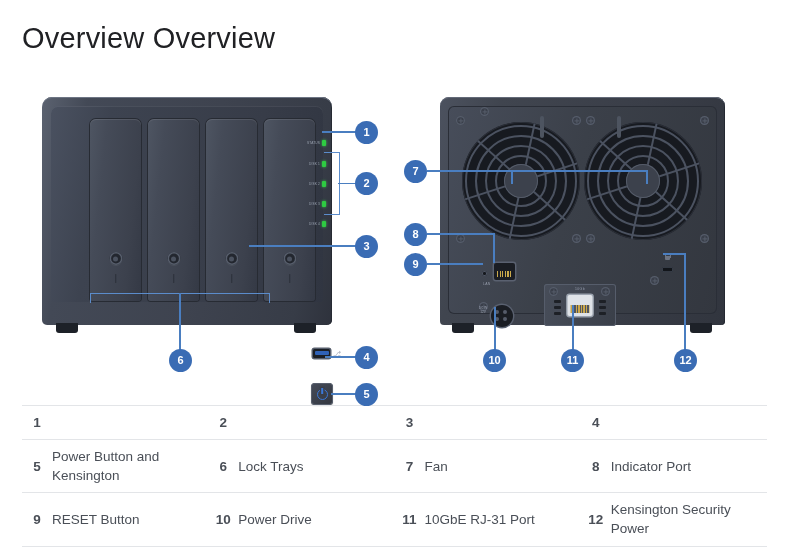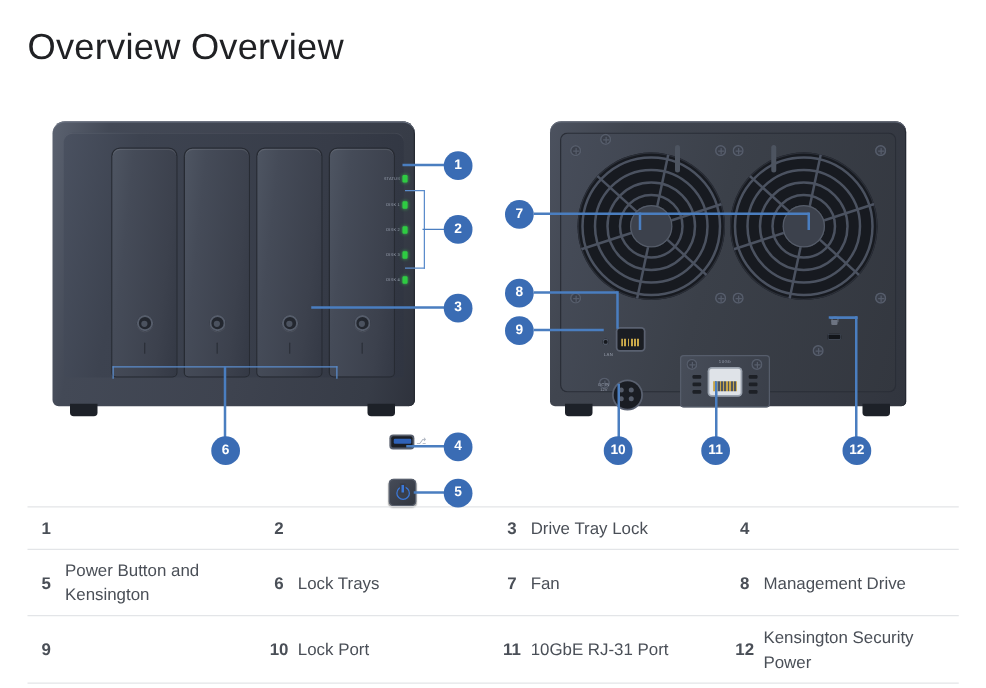--- a/index.html
+++ b/index.html
@@ -508,21 +508,20 @@
 
   <div class="legend-row">
     <div class="legend-cell">
       <span class="legend-num">1</span>
     </div>
     <div class="legend-cell">
       <span class="legend-num">2</span>
     </div>
     <div class="legend-cell">
       <span class="legend-num">3</span>
-      <span class="legend-text">Drive Tray Lock</span>
     </div>
     <div class="legend-cell">
       <span class="legend-num">4</span>
     </div>
   </div>
 
   <div class="legend-row">
     <div class="legend-cell">
       <span class="legend-num">5</span>
       <span class="legend-text">Power Button and Kensington</span>
@@ -530,31 +529,32 @@
     <div class="legend-cell">
       <span class="legend-num">6</span>
       <span class="legend-text">Lock Trays</span>
     </div>
     <div class="legend-cell">
       <span class="legend-num">7</span>
       <span class="legend-text">Fan</span>
     </div>
     <div class="legend-cell">
       <span class="legend-num">8</span>
-      <span class="legend-text">Management Drive</span>
+      <span class="legend-text">Indicator Port</span>
     </div>
   </div>
 
   <div class="legend-row last">
     <div class="legend-cell">
       <span class="legend-num">9</span>
+      <span class="legend-text">RESET Button</span>
     </div>
     <div class="legend-cell">
       <span class="legend-num">10</span>
-      <span class="legend-text">Lock Port</span>
+      <span class="legend-text">Power Drive</span>
     </div>
     <div class="legend-cell">
       <span class="legend-num">11</span>
       <span class="legend-text">10GbE RJ-31 Port</span>
     </div>
     <div class="legend-cell">
       <span class="legend-num">12</span>
       <span class="legend-text">Kensington Security Power</span>
     </div>
   </div>

